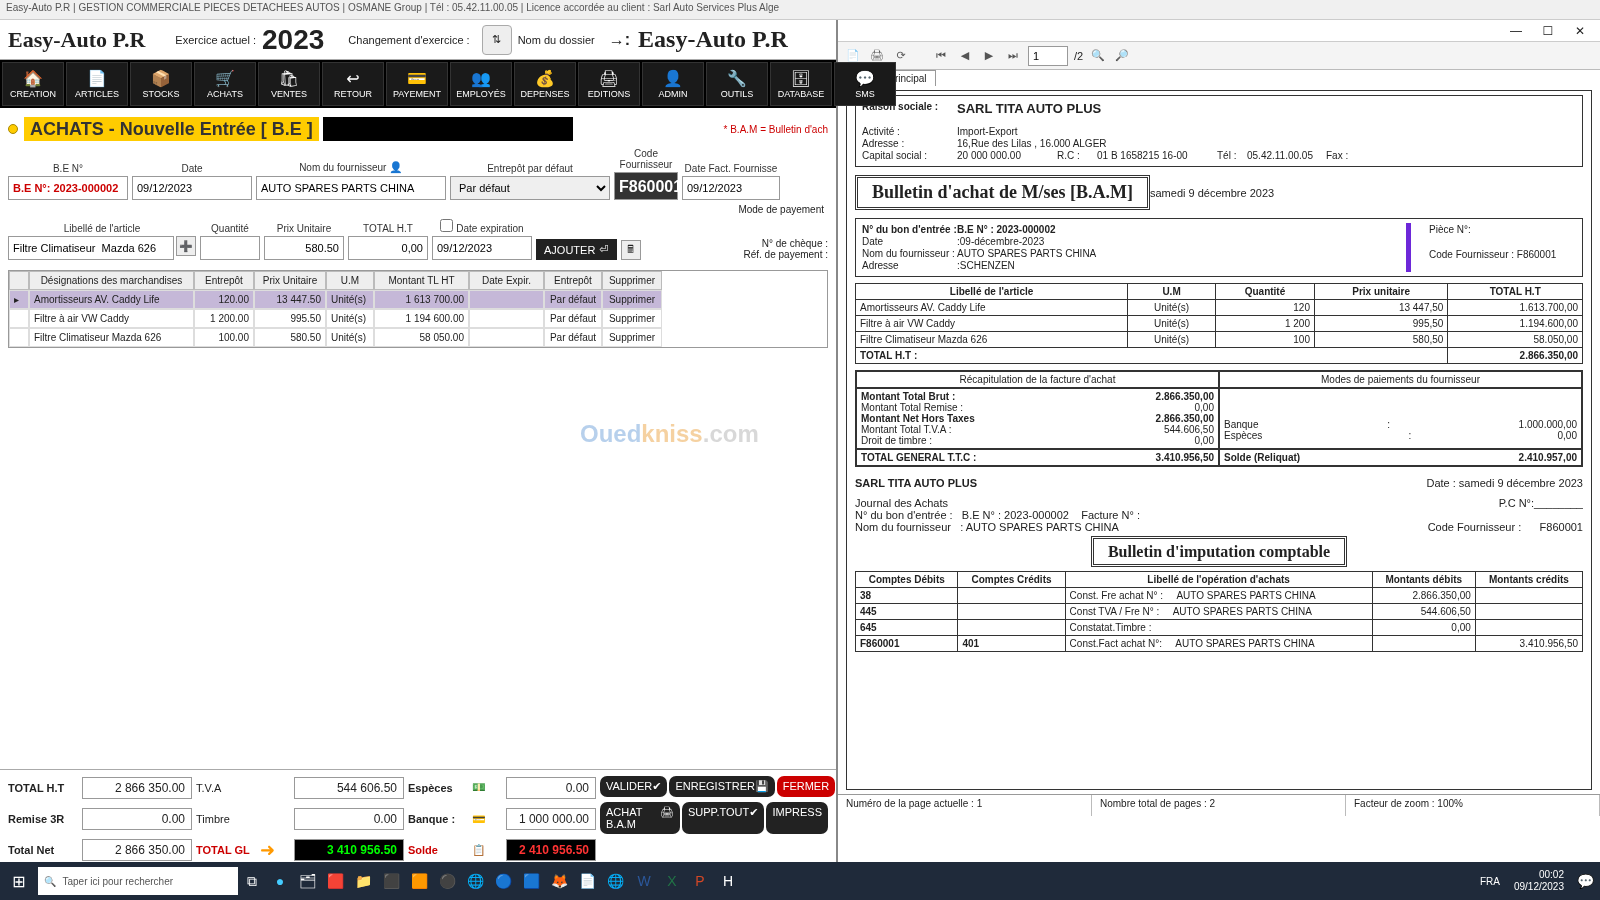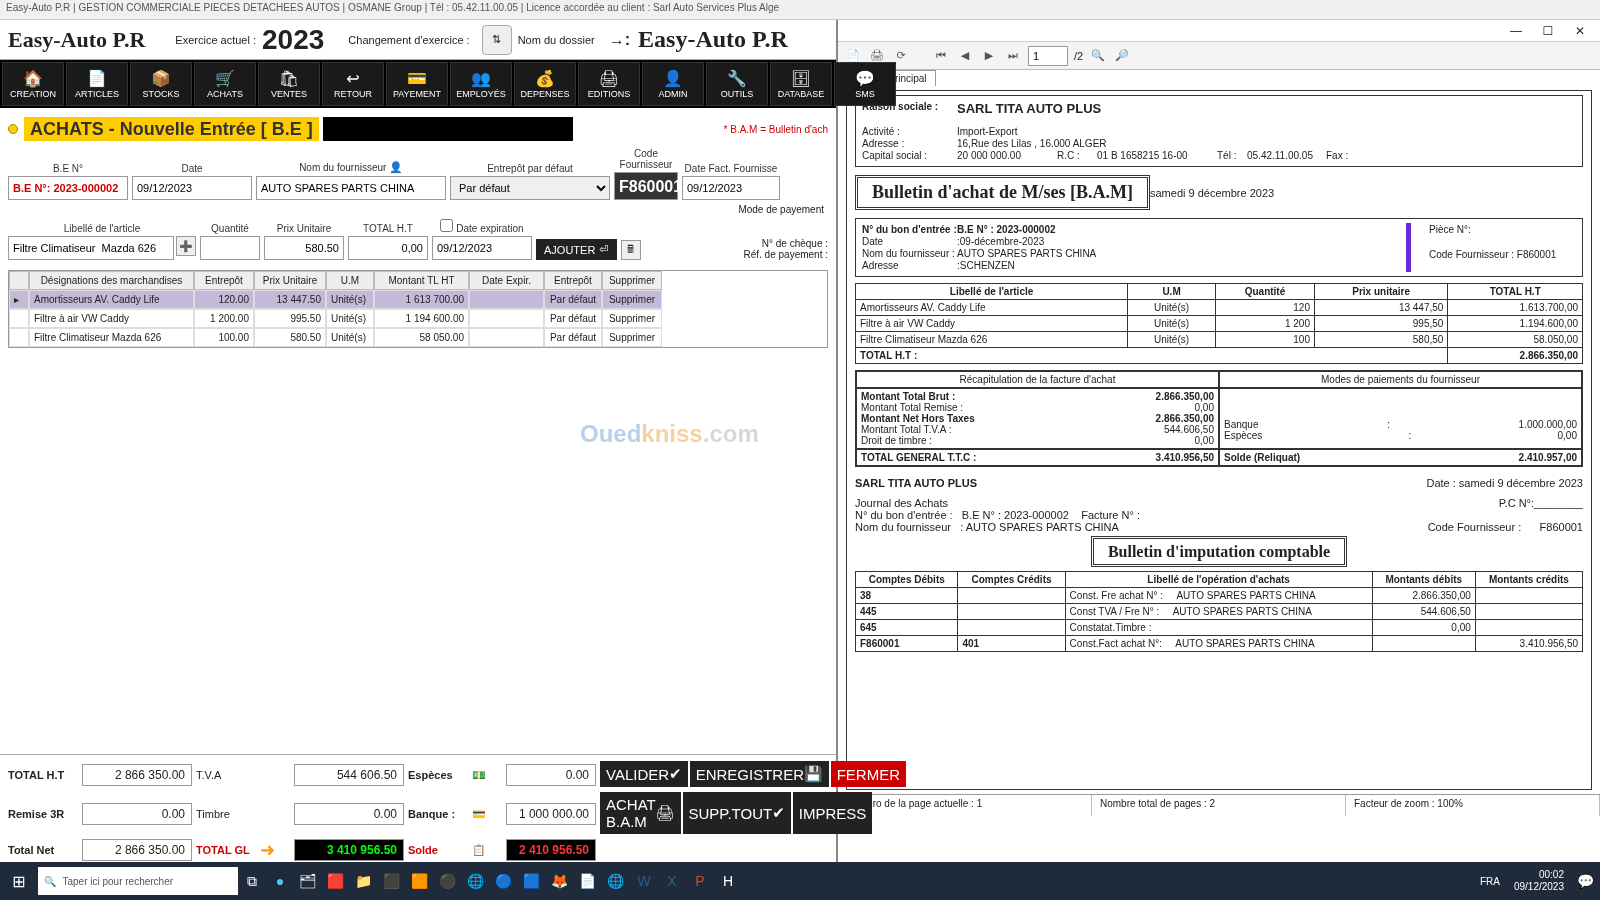--- a/index.html
+++ b/index.html
@@ -49,21 +49,21 @@
 .add-btn { background:#222;color:#fff;padding:4px 8px;font-size:11px;cursor:pointer;display:inline-flex;align-items:center;gap:4px;}
 .calc-ico{width:20px;height:20px;background:#eee;border:1px solid #999;cursor:pointer;display:flex;align-items:center;justify-content:center;}
 
 .totals-area { position:absolute; bottom:10px; left:0; right:0; padding:6px 8px; border-top:1px solid #aaa;}
 .totals-row { display:grid; grid-template-columns: 70px 110px 60px 30px 110px 60px 30px 90px 1fr; gap:4px; align-items:center; margin-bottom:3px; font-size:11px;}
 .tot-lbl { font-weight:bold;}
 .tot-val { border:1px solid #999; text-align:right; padding:3px 6px; font-size:12px;}
 .tot-gl { background:#000;color:#0f0;font-weight:bold;}
 .tot-solde { background:#000;color:#f33;font-weight:bold;}
 .red-txt { color:#c00;font-weight:bold;}
-.action-btn { background:#222;color:#fff;padding:4px 6px;font-size:15px;display:flex;align-items:center;justify-content:space-between;cursor:pointer;margin-bottom:2px;}
+.action-btn { background:#222;color:#fff;padding:4px 6px;font-size:11px;display:flex;justify-content:space-between;cursor:pointer;margin-bottom:2px;border-radius:7px;}
 .action-btn.red { background:#c00;}
 .totals-right{display:flex;flex-direction:column;gap:2px;}
 
 
 .report-win-title { height:22px; background:#fff;border-bottom:1px solid #ccc;display:flex;justify-content:flex-end;align-items:center;padding:0 6px;gap:4px;}
 .win-ctrl{width:28px;height:18px;display:flex;align-items:center;justify-content:center;cursor:pointer;font-size:12px;}
 .win-ctrl.close{background:#fff;}
 .rpt-toolbar { height:28px;background:#f4f4f4;border-bottom:1px solid #bbb;display:flex;align-items:center;gap:6px;padding:0 6px;font-size:11px;}
 .tb-ico{width:18px;height:18px;display:flex;align-items:center;justify-content:center;cursor:pointer;color:#555;}
 .rpt-tab{background:#fff;border:1px solid #999;border-bottom:none;padding:2px 8px;font-size:10px;width:fit-content;margin-left:4px;}

